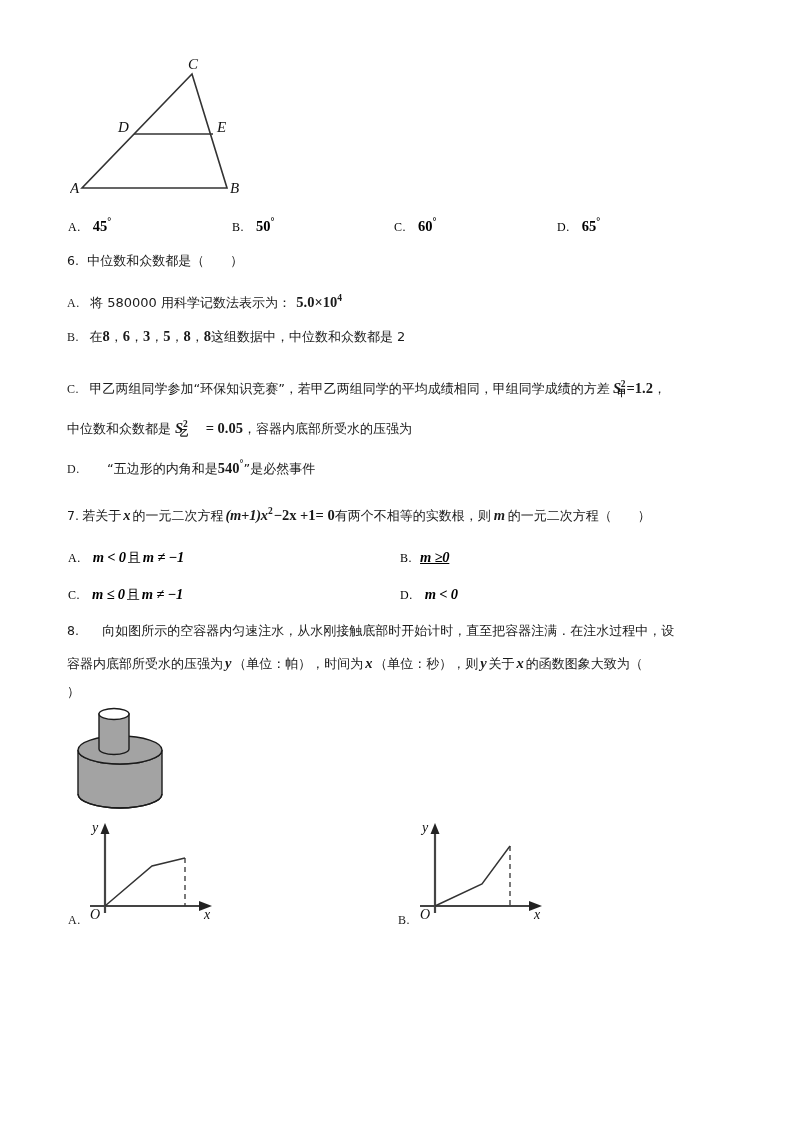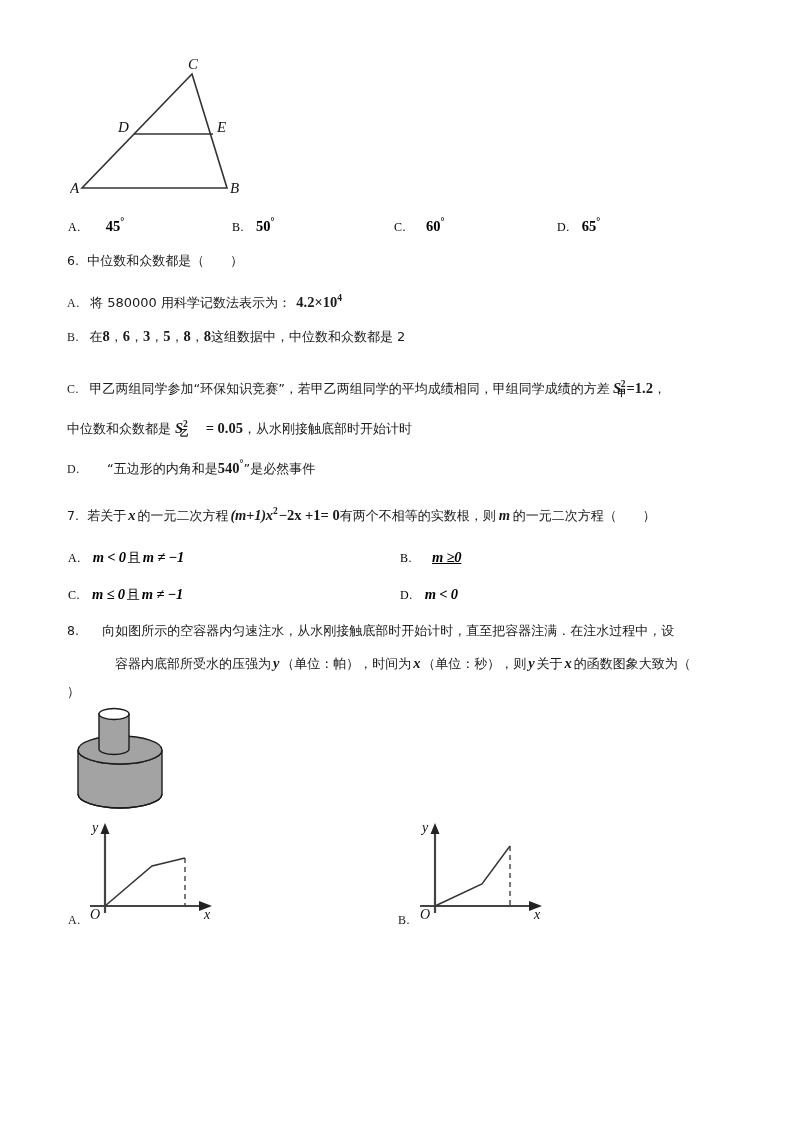--- a/index.html
+++ b/index.html
@@ -100,99 +100,99 @@
       <text x="48" y="80" font-family="Liberation Serif, serif" font-size="15" font-style="italic" fill="#111">D</text>
       <text x="147" y="80" font-family="Liberation Serif, serif" font-size="15" font-style="italic" fill="#111">E</text>
       <text x="0" y="141" font-family="Liberation Serif, serif" font-size="15" font-style="italic" fill="#111">A</text>
       <text x="160" y="141" font-family="Liberation Serif, serif" font-size="15" font-style="italic" fill="#111">B</text>
     </svg>
   </div>
 
   <div class="row-opts" style="left:0; top:216px;">
     <div class="opt-cell" style="left:68px; top:0;">
       <span class="opt-label">A.</span>
-      <span class="mthn" style="margin-left:21px;">45</span><span class="deg">°</span>
+      <span class="mthn" style="margin-left:8px;">45</span><span class="deg">°</span>
     </div>
     <div class="opt-cell" style="left:232px; top:0;">
       <span class="opt-label">B.</span>
       <span class="mthn" style="margin-left:8px;">50</span><span class="deg">°</span>
     </div>
     <div class="opt-cell" style="left:394px; top:0;">
       <span class="opt-label">C.</span>
-      <span class="mthn" style="margin-left:16px;">60</span><span class="deg">°</span>
+      <span class="mthn" style="margin-left:8px;">60</span><span class="deg">°</span>
     </div>
     <div class="opt-cell" style="left:557px; top:0;">
       <span class="opt-label">D.</span>
       <span class="mthn" style="margin-left:8px;">65</span><span class="deg">°</span>
     </div>
   </div>
 
   <div class="qline" style="left:67px; top:251px;">
     <span class="plain">6.</span>
     <span class="cn" style="margin-left:5px;">中位数和众数都是（　　）</span>
   </div>
 
   <div class="qline" style="left:67px; top:288px;">
     <span class="opt-label">A.</span>
     <span class="cn" style="margin-left:7px;">将 580000 用科学记数法表示为：</span>
-    <span class="mthn" style="margin-left:2px;">4.2×10</span><span class="sup">4</span>
+    <span class="mthn" style="margin-left:2px;">5.0×10</span><span class="sup">4</span>
   </div>
 
   <div class="qline" style="left:67px; top:326px;">
     <span class="opt-label">B.</span>
     <span class="cn" style="margin-left:7px;">在</span><span class="mthn">8</span><span class="cn">，</span><span class="mthn">6</span><span class="cn">，</span><span class="mthn">3</span><span class="cn">，</span><span class="mthn">5</span><span class="cn">，</span><span class="mthn">8</span><span class="cn">，</span><span class="mthn">8</span><span class="cn">这组数据中，中位数和众数都是 2</span>
   </div>
 
   <div class="qline" style="left:67px; top:374px;text-align:center;">
     <span class="opt-label">C.</span>
     <span class="cn" style="margin-left:7px;">甲乙两组同学参加“环保知识竞赛”，若甲乙两组同学的平均成绩相同，甲组同学成绩的方差</span><span class="mth" style="margin-left:3px;">S</span><span class="sup">2</span><span class="sub" style="margin-left:-8px;">甲</span><span class="mthn">=1.2</span><span class="cn">，</span>
   </div>
 
   <div class="qline" style="left:67px; top:414px;">
-    <span class="cn">中位数和众数都是</span><span class="mth" style="margin-left:4px;">S</span><span class="sup">2</span><span class="sub" style="margin-left:-8px;">乙</span><span class="mthn" style="margin-left:17px;text-align:right;">= 0.05</span><span class="cn">，从水刚接触底部时开始计时</span>
+    <span class="cn">中位数和众数都是</span><span class="mth" style="margin-left:4px;">S</span><span class="sup">2</span><span class="sub" style="margin-left:-8px;">乙</span><span class="mthn" style="margin-left:17px;text-align:right;">= 0.05</span><span class="cn">，容器内底部所受水的压强为</span>
   </div>
 
   <div class="qline" style="left:67px; top:454px;">
     <span class="opt-label">D.</span>
     <span class="cn" style="margin-left:24px;">“五边形的内角和是</span><span class="mthn">540</span><span class="deg">°</span><span class="cn">”是必然事件</span>
   </div>
 
   <div class="qline" style="left:67px; top:501px;">
     <span class="plain">7.</span>
-    <span class="cn" style="margin-left:5px;">若关于</span><span class="mth" style="margin:0 2px;">x</span><span class="cn">的一元二次方程</span><span class="mth" style="margin-left:2px;">(m+1)x</span><span class="sup">2</span><span class="mthn" style="margin-left:1px;">−2x +1= 0</span><span class="cn">有两个不相等的实数根，则</span><span class="mth" style="margin:0 3px;">m</span><span class="cn">的一元二次方程（　　）</span>
+    <span class="cn" style="">若关于</span><span class="mth" style="margin:0 2px;">x</span><span class="cn">的一元二次方程</span><span class="mth" style="margin-left:2px;">(m+1)x</span><span class="sup">2</span><span class="mthn" style="margin-left:1px;">−2x +1= 0</span><span class="cn">有两个不相等的实数根，则</span><span class="mth" style="margin:0 3px;">m</span><span class="cn">的一元二次方程（　　）</span>
   </div>
 
   <div class="row-opts" style="left:0; top:548px;">
     <div class="opt-cell" style="left:68px; top:0;">
       <span class="opt-label">A.</span>
       <span class="mth" style="margin-left:8px;">m &lt; 0</span><span class="cn" style="margin:0 2px;">且</span><span class="mth">m ≠ −1</span>
     </div>
     <div class="opt-cell" style="left:400px; top:0;">
       <span class="opt-label">B.</span>
-      <span class="mth" style="margin-left:16px;text-decoration:underline;">m ≥0</span>
+      <span class="mth" style="margin-left:4px;text-decoration:underline;">m ≥0</span>
     </div>
   </div>
 
   <div class="row-opts" style="left:0; top:585px;">
     <div class="opt-cell" style="left:68px; top:0;">
       <span class="opt-label">C.</span>
       <span class="mth" style="margin-left:8px;">m ≤ 0</span><span class="cn" style="margin:0 2px;">且</span><span class="mth">m ≠ −1</span>
     </div>
     <div class="opt-cell" style="left:400px; top:0;">
       <span class="opt-label">D.</span>
       <span class="mth" style="margin-left:8px;">m &lt; 0</span>
     </div>
   </div>
 
   <div class="qline" style="left:67px; top:621px;">
     <span class="plain">8.</span>
     <span class="cn" style="margin-left:20px;">向如图所示的空容器内匀速注水，从水刚接触底部时开始计时，直至把容器注满．在注水过程中，设</span>
   </div>
 
-  <div class="qline" style="left:67px; top:653px;margin-left:48px;">
+  <div class="qline" style="left:67px; top:653px;">
     <span class="cn">容器内底部所受水的压强为</span><span class="mth" style="margin:0 2px;">y</span><span class="cn">（单位：帕），时间为</span><span class="mth" style="margin:0 2px;">x</span><span class="cn">（单位：秒），则</span><span class="mth" style="margin:0 2px;">y</span><span class="cn">关于</span><span class="mth" style="margin:0 2px;">x</span><span class="cn">的函数图象大致为（</span>
   </div>
 
   <div class="qline" style="left:67px; top:682px;">
     <span class="cn">）</span>
   </div>
 
   <div class="fig" style="left:66px; top:702px; width:120px; height:112px;">
     <svg width="120" height="112" viewBox="0 0 120 112">
 

